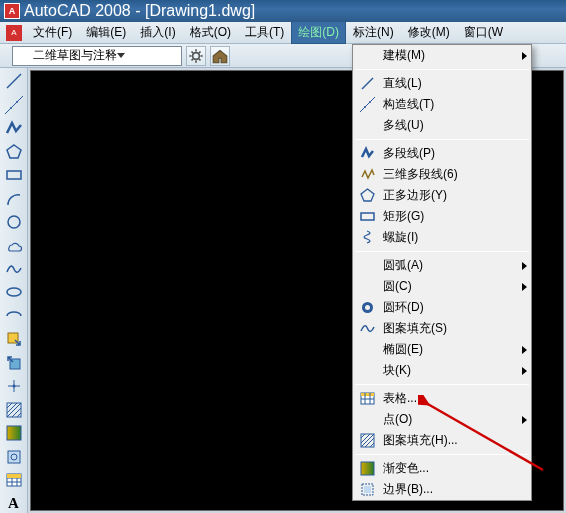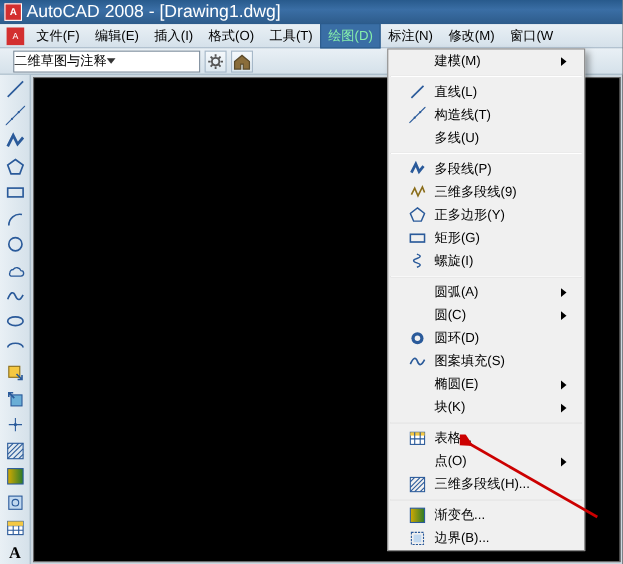--- a/index.html
+++ b/index.html
@@ -5,30 +5,30 @@
 *{margin:0;padding:0;box-sizing:border-box;font-family:"Microsoft YaHei","SimSun",sans-serif;font-size:12px}
 body{width:566px;height:513px;background:#cdd8e0;overflow:hidden;position:relative}
 .titlebar{background:linear-gradient(#285a8c,#3a6ea5 40%,#2d5b8a);height:22px;display:flex;align-items:center;padding:0 4px;color:#fff}
 .titlebar-icon{width:16px;height:16px;background:#d32f2f;border:1px solid #fff;margin-right:4px;font-size:9px;display:flex;align-items:center;justify-content:center;color:#fff;font-weight:bold}
 .titlebar-text{font-size:16px}
 .menubar{background:linear-gradient(#e9f0f5,#d5e1ea);height:22px;display:flex;align-items:center;padding:0 2px;border-bottom:1px solid #a6b8c8}
 .mb-icon{width:16px;height:16px;background:#d32f2f;margin:0 4px;font-size:8px;color:#fff;display:flex;align-items:center;justify-content:center}
 .menu-item{padding:3px 7px;cursor:pointer}
 .menu-item.active{background:#3a6ea5;color:#86efac;border:1px solid #2a5a8a;padding:2px 6px}
 .toolbar{background:linear-gradient(#e9f0f5,#d5e1ea);height:24px;display:flex;align-items:center;padding:0 12px;border-bottom:1px solid #a6b8c8}
-.combo{width:170px;height:20px;background:#fff;border:1px solid #7a8a9a;display:flex;align-items:center;padding:0 0;}
+.combo{width:170px;height:20px;background:#fff;border:1px solid #7a8a9a;display:flex;align-items:center;padding:0 20px;}
 .combo-arrow{width:0;height:0;border-left:4px solid transparent;border-right:4px solid transparent;border-top:5px solid #333}
 .tb-btn{width:20px;height:20px;margin-left:4px;border:1px solid #a6b8c8;background:linear-gradient(#f5f9fc,#dde8f0);display:flex;align-items:center;justify-content:center;font-size:11px}
 .workspace{display:flex;height:calc(100% - 68px)}
 .tool-palette{width:28px;background:linear-gradient(to right,#e9f0f5,#d5e1ea);border-right:1px solid #a6b8c8;display:flex;flex-direction:column;align-items:center;padding-top:4px;gap:5px}
 .tp-btn{width:22px;height:22px;display:flex;align-items:center;justify-content:center;cursor:pointer}
 .tp-btn svg{width:18px;height:18px}
 .canvas{flex:1;background:#000;border:1px solid #666;margin:2px}
 .dropdown{position:absolute;top:44px;left:352px;width:180px;background:#f0f0f0;border:1px solid #888;box-shadow:3px 3px 6px rgba(0,0,0,0.35);z-index:100}
-.dd-item{display:flex;align-items:center;height:21px;padding:0 16px;cursor:pointer;position:relative}
+.dd-item{display:flex;align-items:center;height:21px;padding:0 4px;cursor:pointer;position:relative}
 .dd-icon{width:20px;height:18px;display:flex;align-items:center;justify-content:center;margin-right:6px;flex-shrink:0}
 .dd-icon svg{width:15px;height:15px}
 .dd-label{flex:1;color:#000}
 .dd-arrow{width:0;height:0;border-top:4px solid transparent;border-bottom:4px solid transparent;border-left:5px solid #000}
 .dd-sep{height:1px;background:#b0b0b0;margin:3px 2px;border-bottom:1px solid #fff}
 .red-arrow{position:absolute;top:395px;left:418px;z-index:200;pointer-events:none}
 </style>
 </head>
 <body>
 
@@ -229,21 +229,21 @@
         </svg>
       </span>
       <span class="dd-label">多段线(P)</span>
     </div>
     <div class="dd-item">
       <span class="dd-icon">
         <svg viewBox="0 0 15 15">
           <path d="M2 10 L5 4 L8 11 L12 3 L14 8" stroke="#8a6d1a" stroke-width="1.5" fill="none"></path>
         </svg>
       </span>
-      <span class="dd-label">三维多段线(9)</span>
+      <span class="dd-label">三维多段线(6)</span>
     </div>
     <div class="dd-item">
       <span class="dd-icon">
         <svg viewBox="0 0 15 15">
           <polygon points="7.5,1 14,6 11,13 4,13 1,6" fill="none" stroke="#2a5a9a" stroke-width="1.3"></polygon>
         </svg>
       </span>
       <span class="dd-label">正多边形(Y)</span>
     </div>
     <div class="dd-item">
@@ -322,21 +322,21 @@
       <span class="dd-icon">
         <svg viewBox="0 0 15 15">
           <rect x="1" y="1" width="13" height="13" fill="none" stroke="#2a5a9a"></rect>
           <line x1="1" y1="5" x2="5" y2="1" stroke="#2a5a9a"></line>
           <line x1="1" y1="10" x2="10" y2="1" stroke="#2a5a9a"></line>
           <line x1="1" y1="14" x2="14" y2="1" stroke="#2a5a9a"></line>
           <line x1="5" y1="14" x2="14" y2="5" stroke="#2a5a9a"></line>
           <line x1="10" y1="14" x2="14" y2="10" stroke="#2a5a9a"></line>
         </svg>
       </span>
-      <span class="dd-label">三维多段线(H)...</span>
+      <span class="dd-label">图案填充(H)...</span>
     </div>
     <div class="dd-sep"></div>
     <div class="dd-item">
       <span class="dd-icon">
         <svg viewBox="0 0 15 15">
           <rect x="1" y="1" width="13" height="13" fill="url(#g1)" stroke="#2a5a9a"></rect>
         </svg>
       </span>
       <span class="dd-label">渐变色...</span>
     </div>

